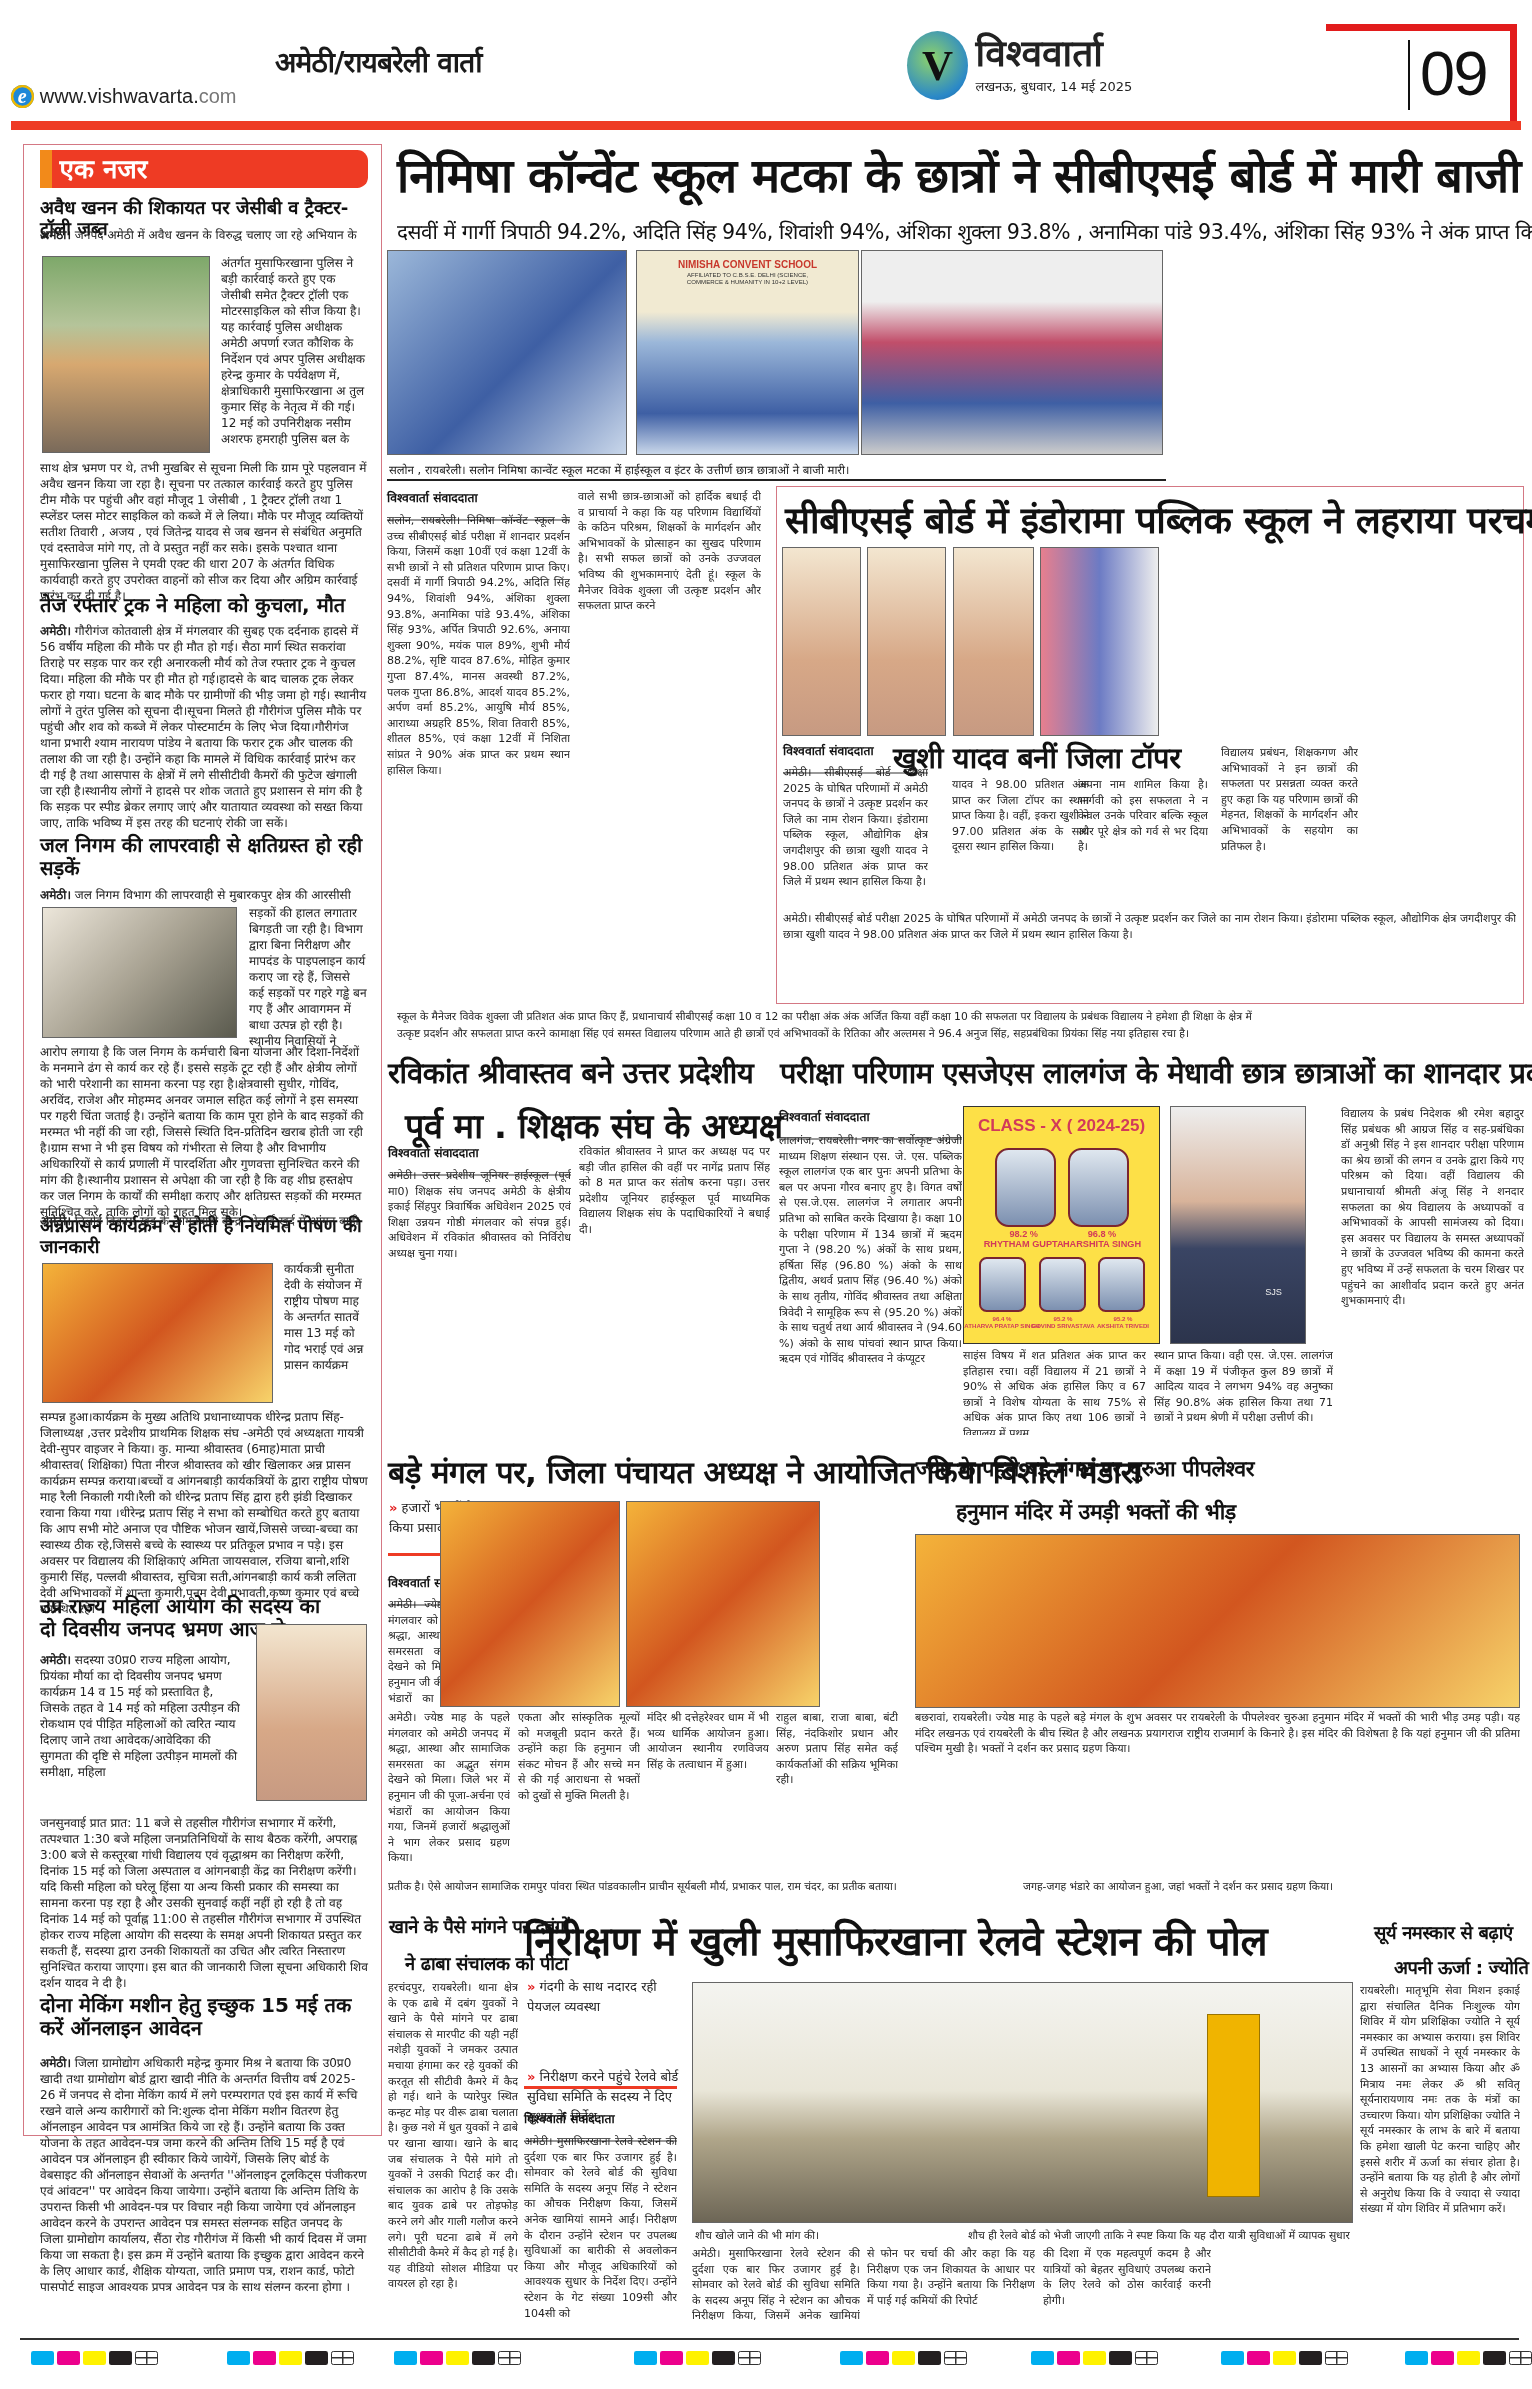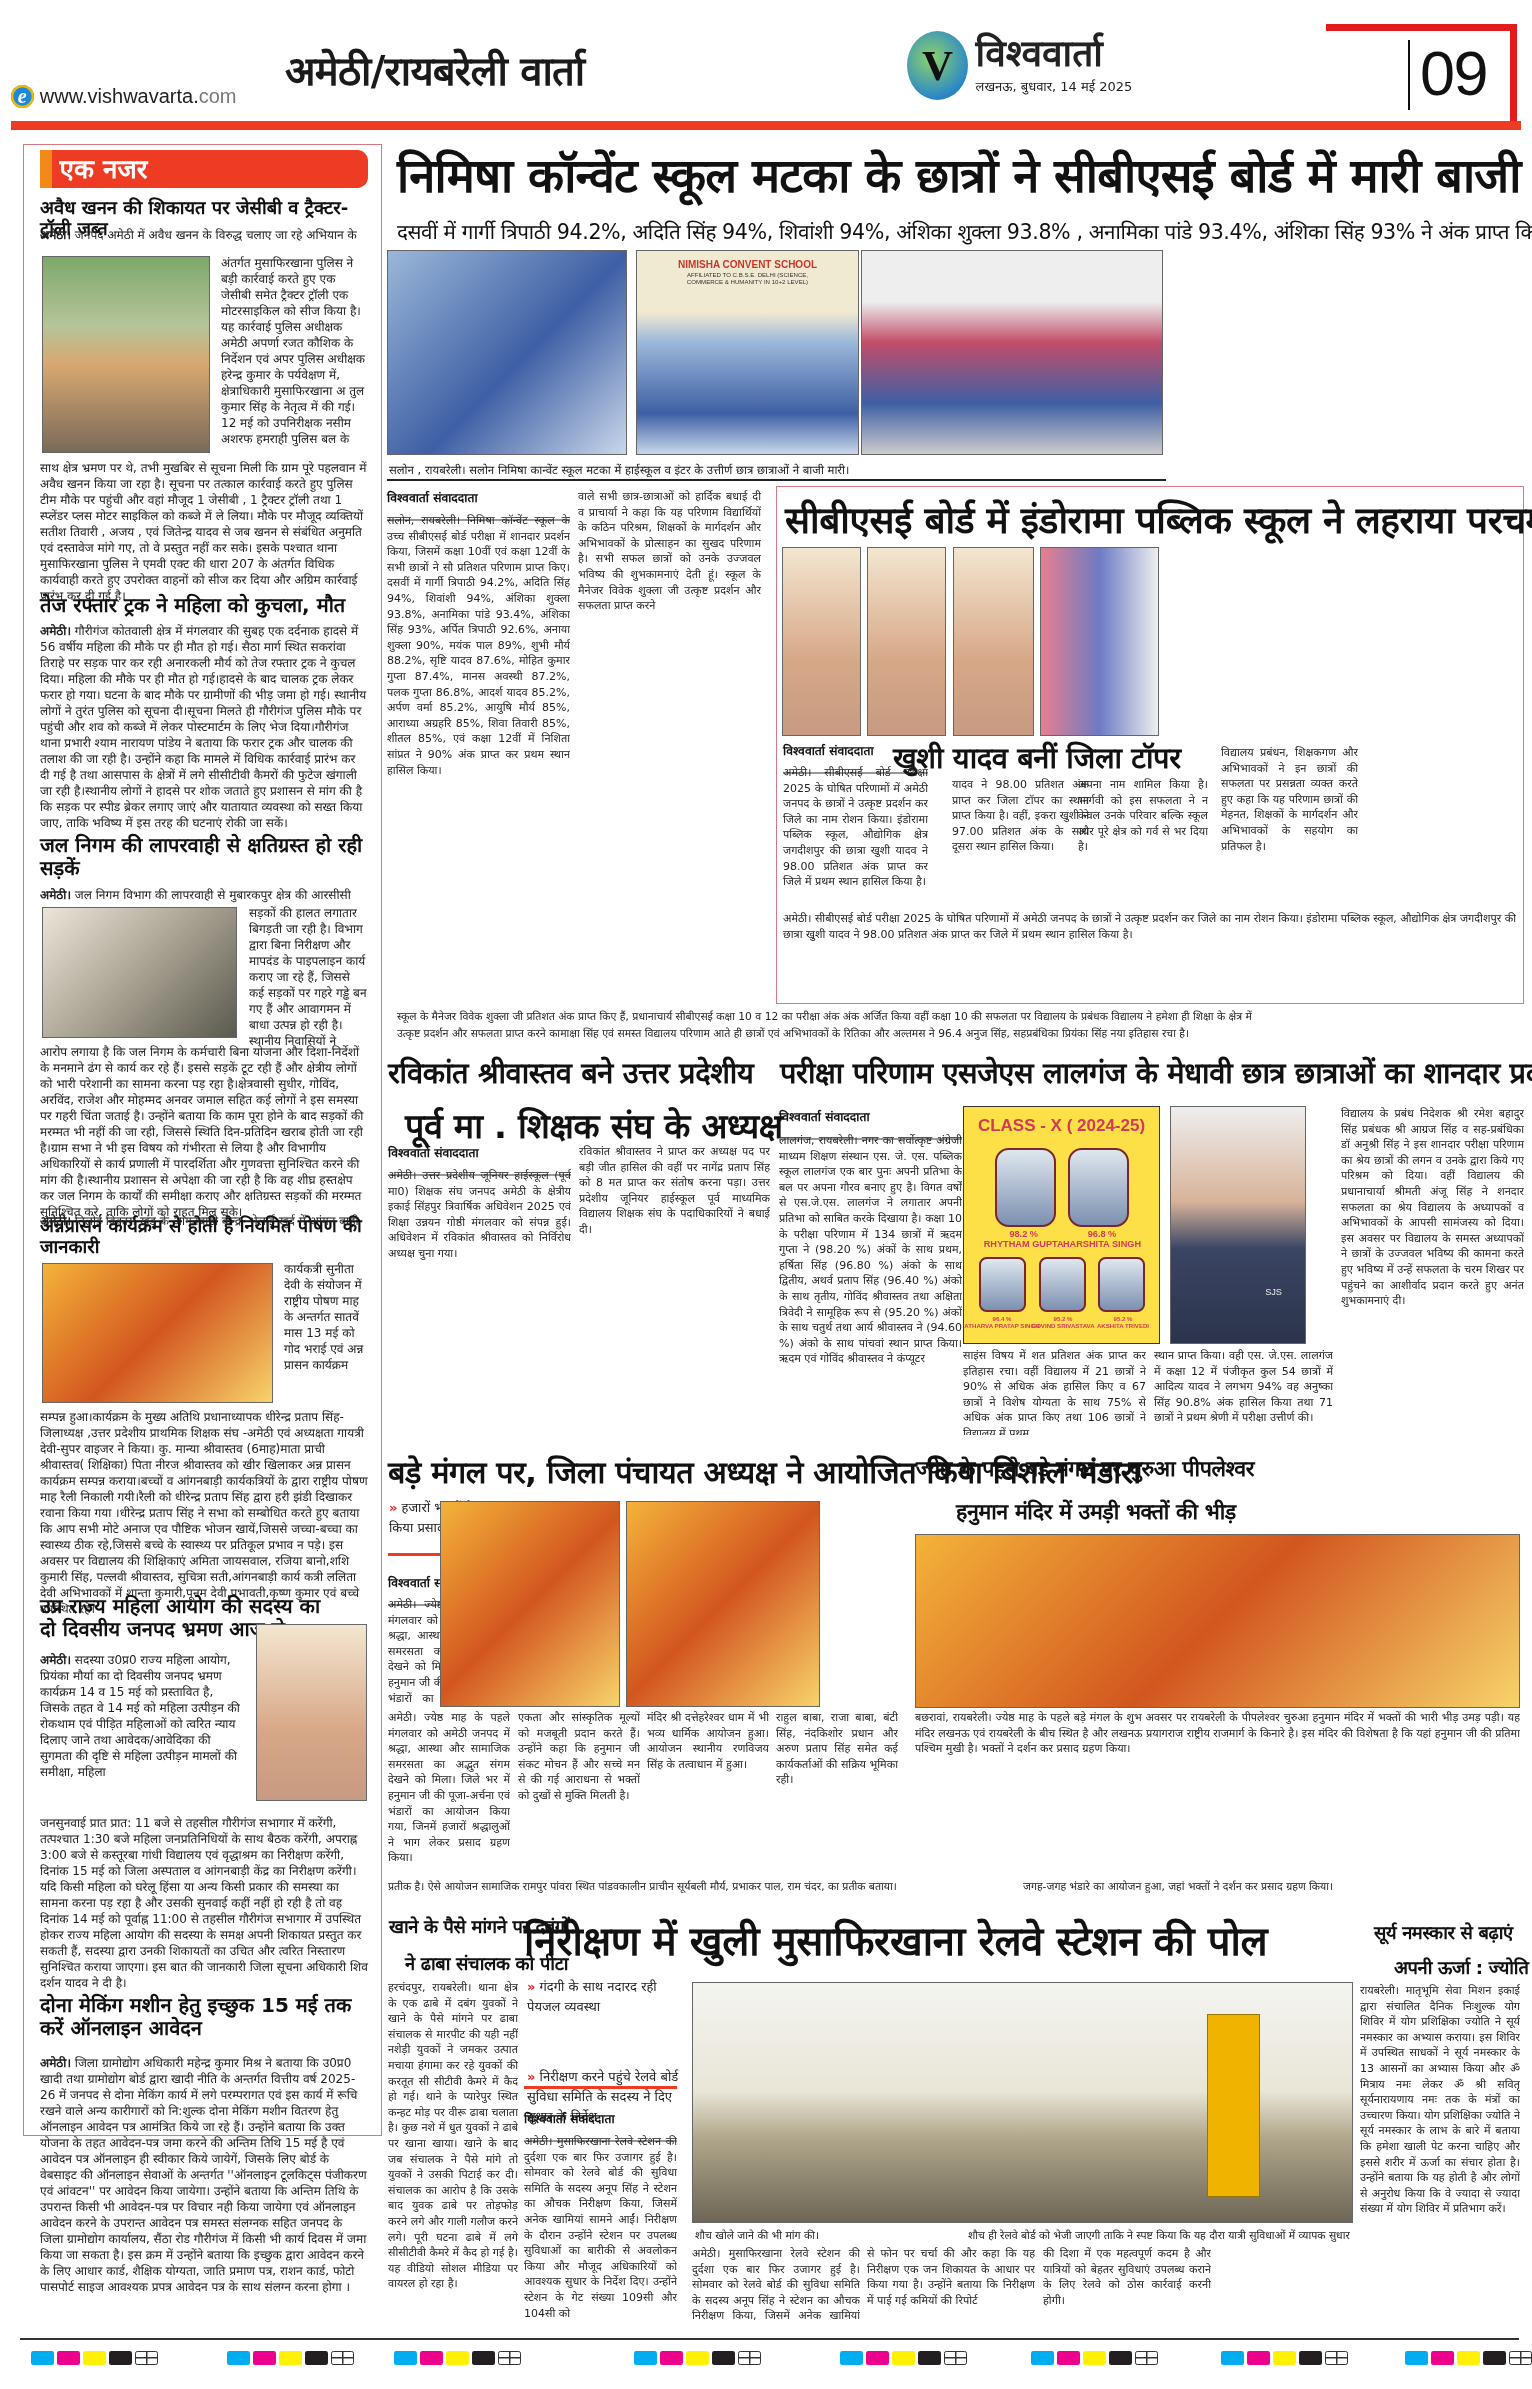--- a/index.html
+++ b/index.html
@@ -2,21 +2,21 @@
 <html style="font-size:12.2px"><head>
 <meta charset="utf-8">
 <style>
   * { box-sizing: border-box; margin: 0; padding: 0; }
   body { width: 1533px; height: 2389px; background: #ffffff; font-family: "DejaVu Sans", sans-serif; color: #1a1a1a; position: relative; overflow: hidden; }
   .abs { position: absolute; }
   
   .site-url { left: 10.7px; top: 85px; font-family: "Liberation Sans", sans-serif; font-size: 20px; color: #222; display: flex; align-items: center; gap: 6.1px; }
   .site-url .ie { width: 23px; height: 23px; border-radius: 50%; background: #1e88d8; color: #fff; font-weight: bold; font-size: 20px; display: flex; align-items: center; justify-content: center; font-family: "Liberation Serif", serif; font-style: italic; box-shadow: inset 0 0 0 2.3px #f0b800; }
   .site-url .dom { color: #777; }
-  .section-title { left: 285px; top: 42px; font-size: 40px; font-weight: bold; color: #1a1a1a; letter-spacing: -0.8px; }
+  .section-title { left: 275px; top: 42px; font-size: 28px; font-weight: bold; color: #1a1a1a; letter-spacing: -0.8px; }
   .logo-wrap { left: 907px; top: 30.5px; display: flex; align-items: center; gap: 7.6px; }
   .logo-globe { width: 61px; height: 69px; border-radius: 50%; background: radial-gradient(circle at 40% 40%, #8fd36a, #2a88c8 70%, #1b5f9a); display: flex; align-items: center; justify-content: center; font-size: 43px; font-weight: bold; color: #111; font-family: "Liberation Serif", serif; }
   .logo-name { font-size: 37px; font-weight: bold; color: #222; line-height: 1; }
   .logo-date { font-size: 13px; color: #222; margin-top: 4.6px; }
   .page-no-box { left: 1326px; top: 24px; width: 191px; height: 105px; border-top: 7.6px solid #e21c1c; border-right: 7.6px solid #e21c1c; }
   .page-no-divider { left: 1408px; top: 40px; width: 1.5px; height: 70px; background: #111; }
   .page-no { left: 1420px; top: 37px; font-size: 63px; font-family: "Liberation Sans", sans-serif; color: #111; letter-spacing: -1.5px; }
   .red-rule { left: 10.7px; top: 121px; width: 1510px; height: 9.2px; background: #ee3b24; }
 
   
@@ -167,21 +167,21 @@
     </div>
   <div class="stud-label" style="left:121px;top:208px;width:76px;font-size:6.1px;">
       <div>95.2 %</div>
       <div>AKSHITA TRIVEDI</div>
     </div>
 </div>
 <div class="photo" style="left:1170px;top:1106px;width:136px;height:238px;background:linear-gradient(180deg,#eee 0%,#d8b39a 40%,#3a4564 60%,#2c344c 100%);">
   <div style="position:absolute;right:23px;bottom:46px;font-size:9.2px;color:#eee;font-family:'Liberation Sans',sans-serif;">SJS</div>
 </div>
 <div class="col-text" style="left:963px;top:1348px;width:183px;height:87px;overflow:hidden;">साइंस विषय में शत प्रतिशत अंक प्राप्त कर इतिहास रचा। वहीं विद्यालय में 21 छात्रों ने 90% से अधिक अंक हासिल किए व 67 छात्रों ने विशेष योग्यता के साथ 75% से अधिक अंक प्राप्त किए तथा 106 छात्रों ने विद्यालय में प्रथम</div>
-<div class="col-text" style="left:1154px;top:1348px;width:179px;height:87px;overflow:hidden;">स्थान प्राप्त किया। वही एस. जे.एस. लालगंज में कक्षा 12 में पंजीकृत कुल 54 छात्रों में आदित्य यादव ने लगभग 94% वह अनुष्का सिंह 90.8% अंक हासिल किया तथा 71 छात्रों ने प्रथम श्रेणी में परीक्षा उत्तीर्ण की।</div>
+<div class="col-text" style="left:1154px;top:1348px;width:179px;height:87px;overflow:hidden;">स्थान प्राप्त किया। वही एस. जे.एस. लालगंज में कक्षा 19 में पंजीकृत कुल 89 छात्रों में आदित्य यादव ने लगभग 94% वह अनुष्का सिंह 90.8% अंक हासिल किया तथा 71 छात्रों ने प्रथम श्रेणी में परीक्षा उत्तीर्ण की।</div>
 <div class="col-text" style="left:1341px;top:1106px;width:183px;height:330px;overflow:hidden;">विद्यालय के प्रबंध निदेशक श्री रमेश बहादुर सिंह प्रबंधक श्री आग्रज सिंह व सह-प्रबंधिका डॉ अनुश्री सिंह ने इस शानदार परीक्षा परिणाम का श्रेय छात्रों की लगन व उनके द्वारा किये गए परिश्रम को दिया। वहीं विद्यालय की प्रधानाचार्या श्रीमती अंजू सिंह ने शनदार सफलता का श्रेय विद्यालय के अध्यापकों व अभिभावकों के आपसी सामंजस्य को दिया। इस अवसर पर विद्यालय के समस्त अध्यापकों ने छात्रों के उज्जवल भविष्य की कामना करते हुए भविष्य में उन्हें सफलता के चरम शिखर पर पहुंचने का आशीर्वाद प्रदान करते हुए अनंत शुभकामनाएं दी।</div>
 
 <div class="story-head" style="left:388px;top:1450px;font-size:30.5px;">बड़े मंगल पर, जिला पंचायत अध्यक्ष ने आयोजित किया विशाल भंडारा</div>
 <div class="subnote" style="left:389px;top:1498px;width:122px;"><span class="arrow">»</span> <span>हजारों भक्तों ने ग्रहण किया प्रसाद</span></div>
 <div class="abs" style="left:388px;top:1553px;width:122px;height:3.1px;background:#ee3b24;"></div>
 <div class="abs bylinebar" style="left:388px;top:1574px;width:122px;">विश्ववार्ता संवाददाता</div>
 <div class="col-text" style="left:388px;top:1597px;width:122px;height:107px;overflow:hidden;">अमेठी। ज्येष्ठ माह के पहले मंगलवार को अमेठी जनपद में श्रद्धा, आस्था और सामाजिक समरसता का अद्भुत संगम देखने को मिला। जिले भर में हनुमान जी की पूजा-अर्चना एवं भंडारों का आयोजन किया गया, जिनमें हजारों श्रद्धालुओं ने भाग लेकर प्रसाद ग्रहण किया।</div>
 <div class="photo warm-photo" style="left:440px;top:1501px;width:180px;height:206px;"></div>
 <div class="photo warm-photo" style="left:626px;top:1501px;width:194px;height:206px;"></div>
 <div class="col-text" style="left:388px;top:1710px;width:122px;height:168px;overflow:hidden;">अमेठी। ज्येष्ठ माह के पहले मंगलवार को अमेठी जनपद में श्रद्धा, आस्था और सामाजिक समरसता का अद्भुत संगम देखने को मिला। जिले भर में हनुमान जी की पूजा-अर्चना एवं भंडारों का आयोजन किया गया, जिनमें हजारों श्रद्धालुओं ने भाग लेकर प्रसाद ग्रहण किया।</div>

